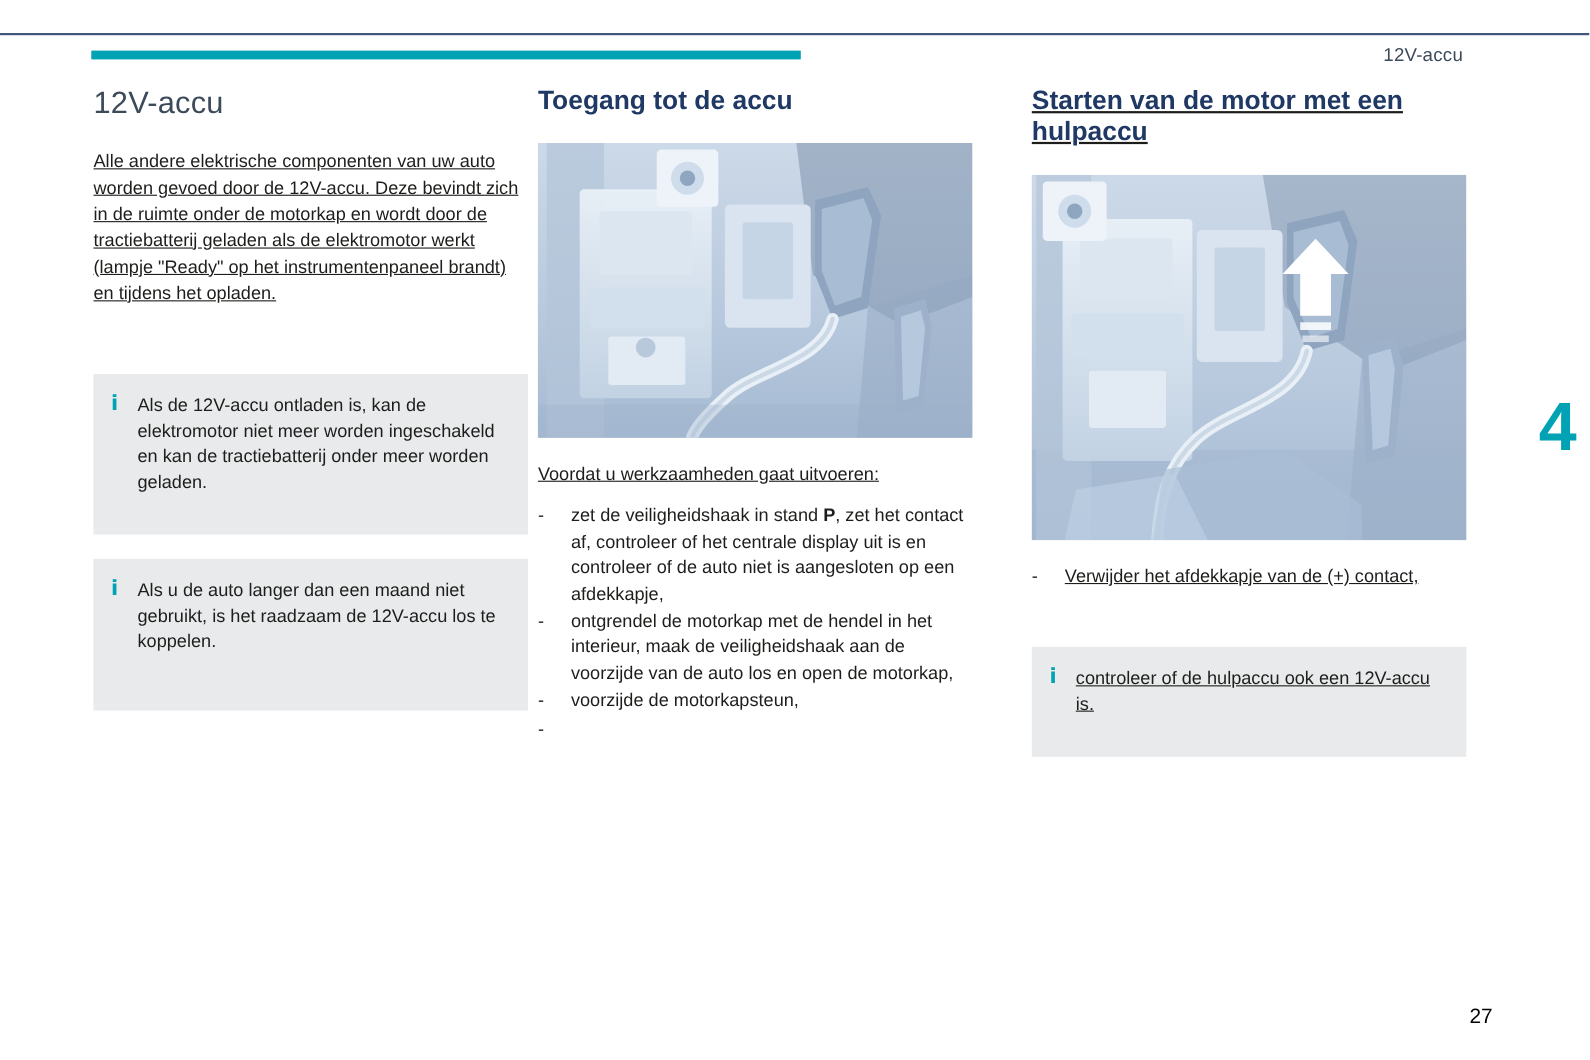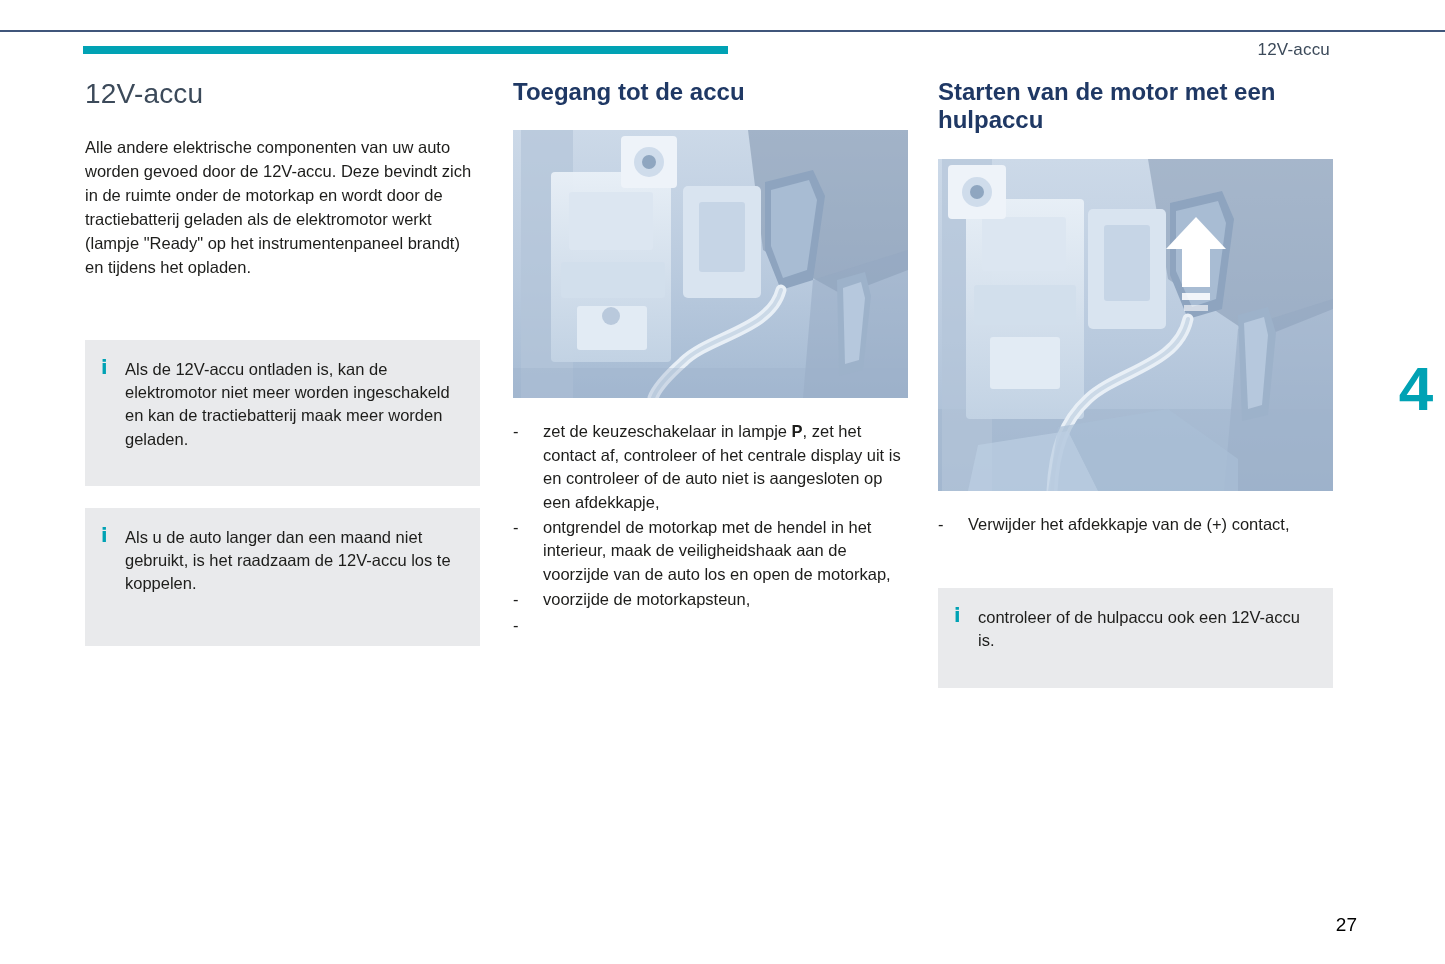--- a/index.html
+++ b/index.html
@@ -58,42 +58,43 @@
     font-weight: bold;
     color: #00a2b4;
     line-height: 1;
   }
   
   .col {
     position: absolute;
     top: 78px;
   }
   .col-1 { left: 85px; width: 395px; }
-  .col-2 { left: 513px; width: 395px; }
-  .col-3 { left: 938px; width: 395px; }
+  .col-2 { left: 489px; width: 395px; }
+  .col-3 { left: 938px; width: 395px; text-decoration: underline; }
 
   h1.title-main {
     font-size: 28px;
     font-weight: normal;
     color: #3c4a5a;
     margin: 0 0 26px 0;
     letter-spacing: 0.2px;
   }
   h2.title-sec {
     font-size: 24px;
     font-weight: bold;
     color: #1f3864;
     margin: 0 0 24px 0;
     line-height: 1.18;
   }
   p.body {
     font-size: 16.5px;
     line-height: 1.45;
     margin: 0 0 14px 0;
     color: #1d1d1b;
+    text-decoration: underline;
   }
   
   .info-box {
     position: relative;
     background: #e9eaec;
     padding: 18px 18px 18px 40px;
     margin-bottom: 22px;
     font-size: 16.5px;
     line-height: 1.42;
     box-sizing: border-box;
@@ -166,21 +167,21 @@
 </div>
 
 <div class="col col-1">
   <h1 class="title-main">12V-accu</h1>
   <p class="body">Alle andere elektrische componenten van uw auto worden gevoed door de 12V-accu. Deze bevindt zich in de ruimte onder de motorkap en wordt door de tractiebatterij geladen als de elektromotor werkt (lampje "Ready" op het instrumentenpaneel brandt) en tijdens het opladen.</p>
 
   <div style="height:46px"></div>
 
   <div class="info-box info-box-1">
     <span class="info-icon">i</span>
-    <span>Als de 12V-accu ontladen is, kan de elektromotor niet meer worden ingeschakeld en kan de tractiebatterij maak meer worden geladen.</span>
+    <span>Als de 12V-accu ontladen is, kan de elektromotor niet meer worden ingeschakeld en kan de tractiebatterij onder meer worden geladen.</span>
   </div>
 
   <div class="info-box info-box-2">
     <span class="info-icon">i</span>
     <span>Als u de auto langer dan een maand niet gebruikt, is het raadzaam de 12V-accu los te koppelen.</span>
   </div>
 </div>
 
 <div class="col col-2">
   <h2 class="title-sec">Toegang tot de accu</h2>
@@ -224,24 +225,25 @@
       <path d="M268 160 C258 200, 196 206, 170 232 C150 250, 142 262, 140 268" stroke="#e8eff6" stroke-width="11" fill="none" stroke-linecap="round"></path>
       <path d="M268 160 C258 200, 196 206, 170 232 C150 250, 142 262, 140 268" stroke="#cbd9e7" stroke-width="4" fill="none" stroke-linecap="round"></path>
 
       <path d="M324 150 L352 142 L358 166 L350 240 L326 246 Z" fill="#9db2ca"></path>
       <path d="M330 158 L348 152 L352 168 L346 230 L332 234 Z" fill="#b6c8dd"></path>
 
       <rect x="0" y="238" width="395" height="30" fill="#9db2ca" opacity="0.35"></rect>
     </svg>
   </div>
 
+  <p class="body">Voordat u werkzaamheden gaat uitvoeren:</p>
 
   <ul class="dashlist">
     <li>
-      <span class="dash">-</span><span>zet de keuzeschakelaar in lampje </span><span class="bold-inline">P</span><span>, zet het contact af, controleer of het centrale display uit is en controleer of de auto niet is aangesloten op een afdekkapje,</span>
+      <span class="dash">-</span><span>zet de veiligheidshaak in stand </span><span class="bold-inline">P</span><span>, zet het contact af, controleer of het centrale display uit is en controleer of de auto niet is aangesloten op een afdekkapje,</span>
     </li>
     <li>
       <span class="dash">-</span><span>ontgrendel de motorkap met de hendel in het interieur, maak de veiligheidshaak aan de voorzijde van de auto los en open de motorkap,</span>
     </li>
     <li>
       <span class="dash">-</span><span>voorzijde de motorkapsteun,</span>
     </li>
     <li>
       <span class="dash">-</span>
     </li>

